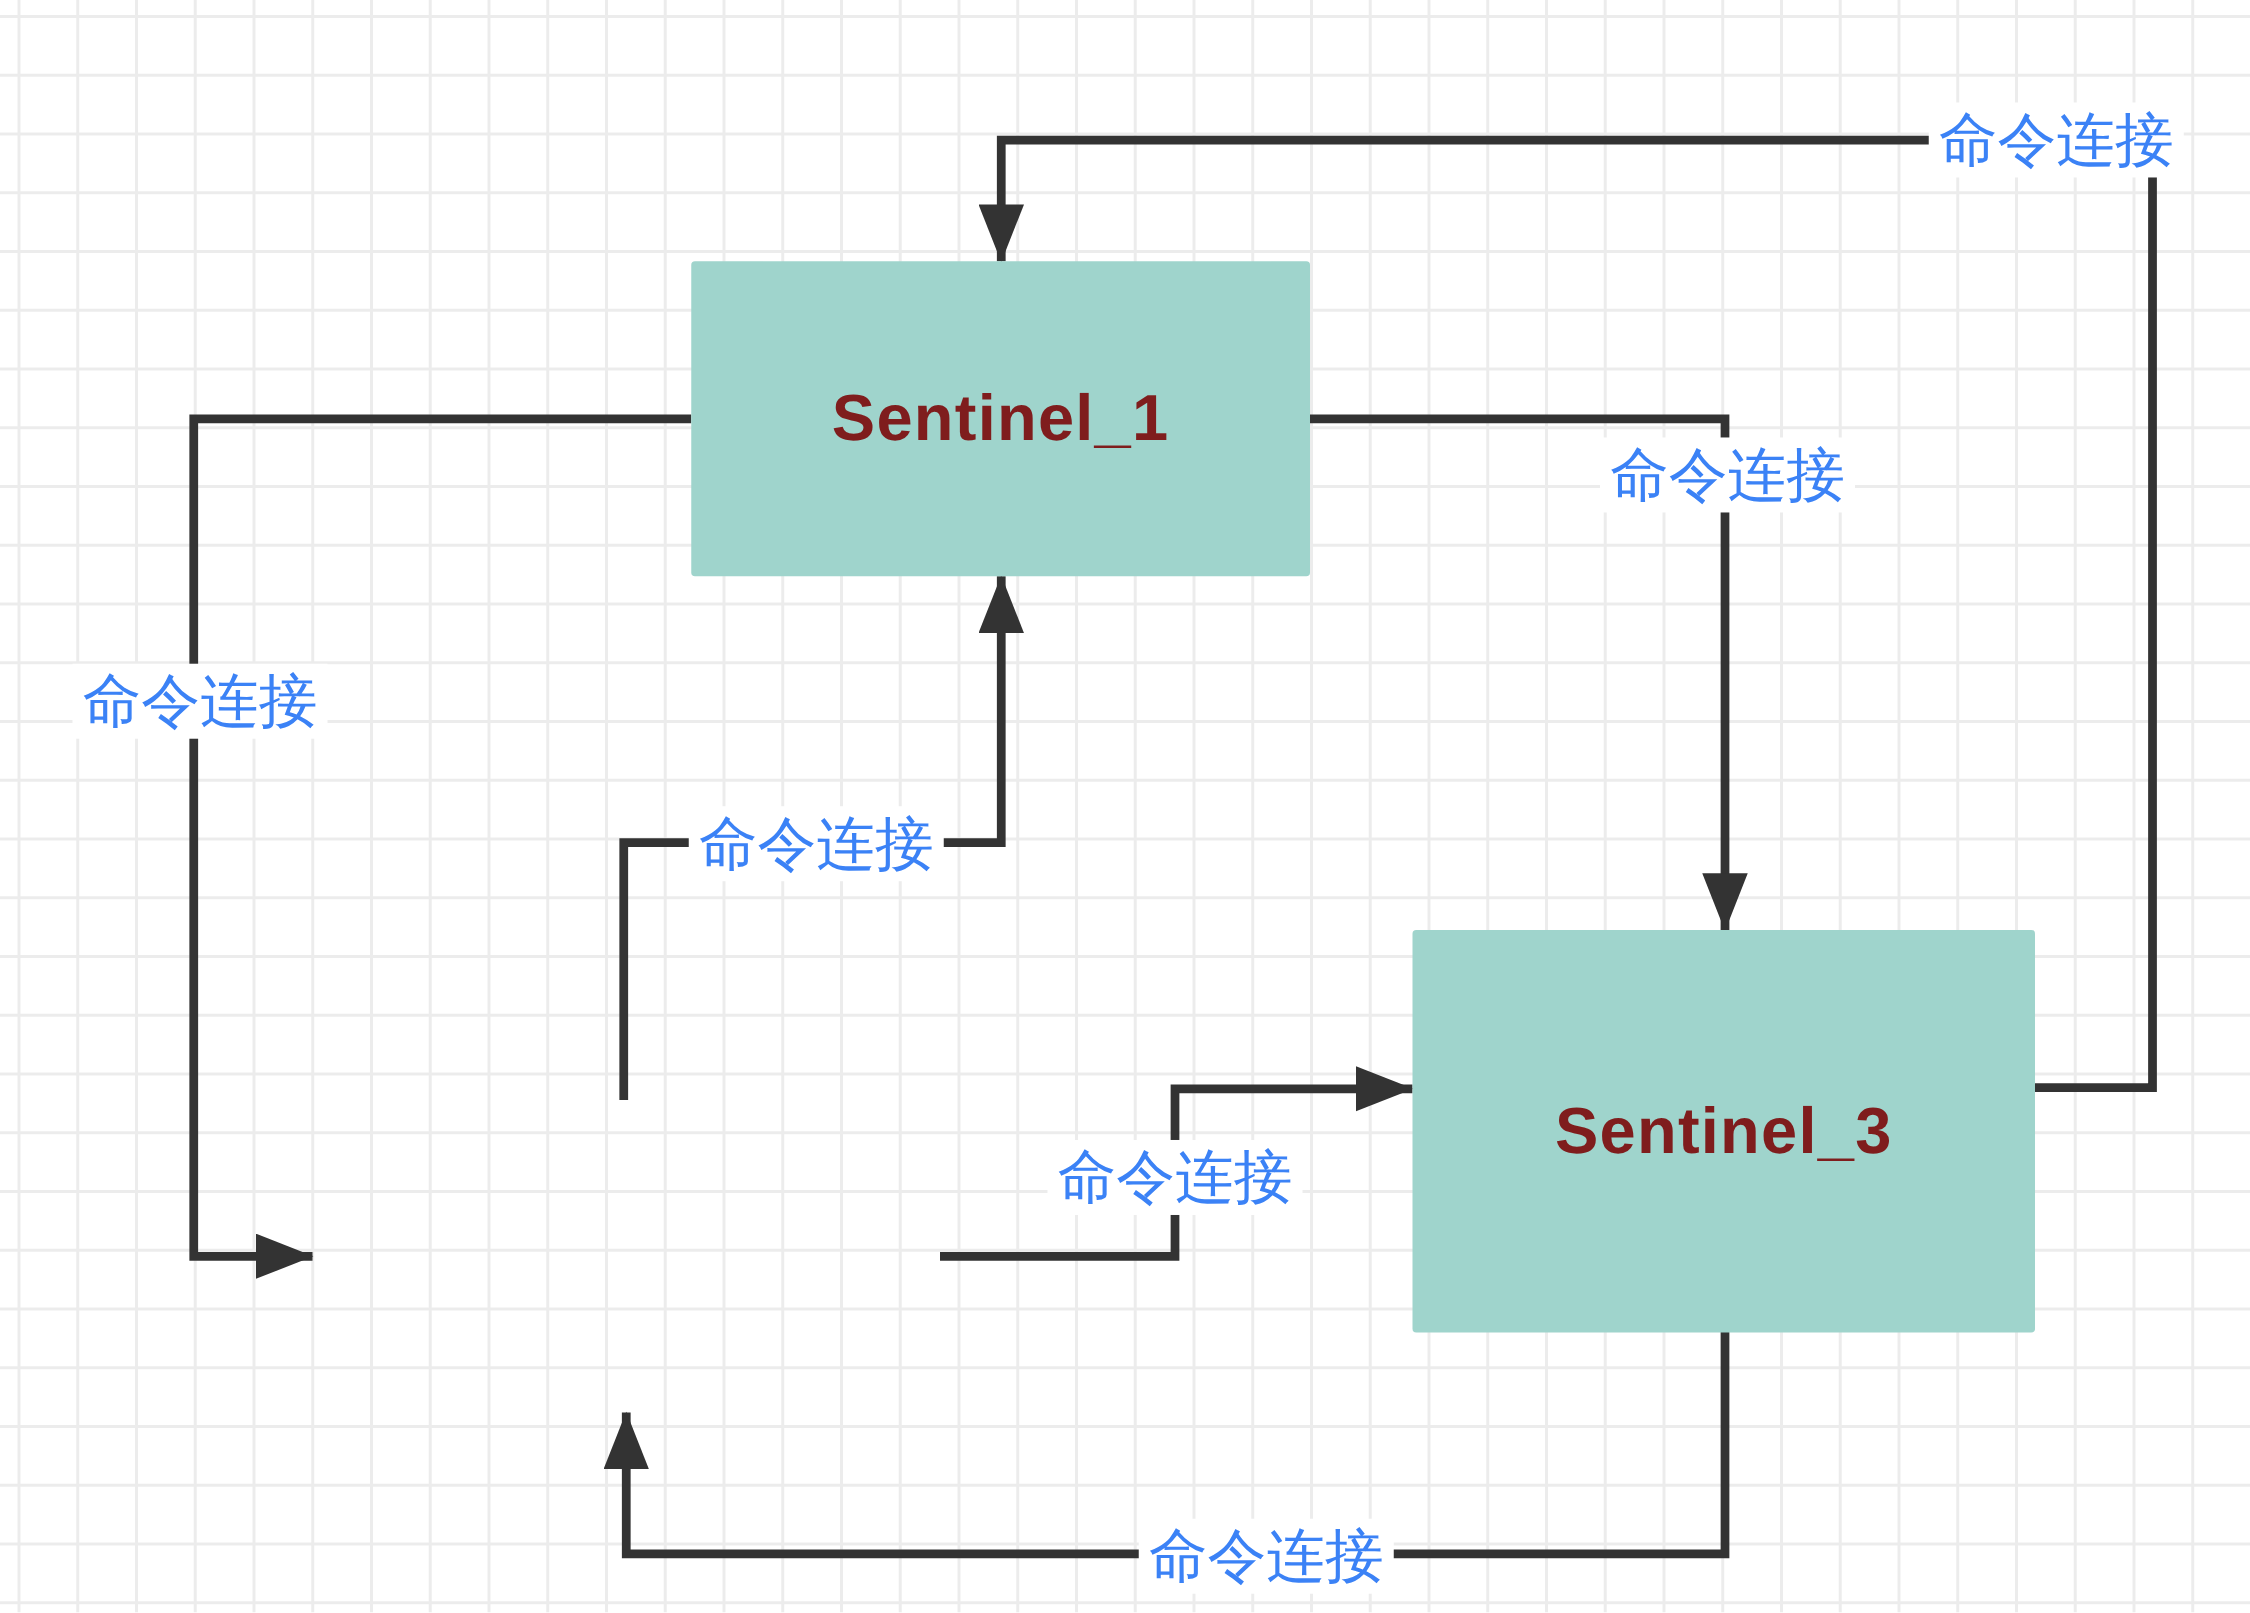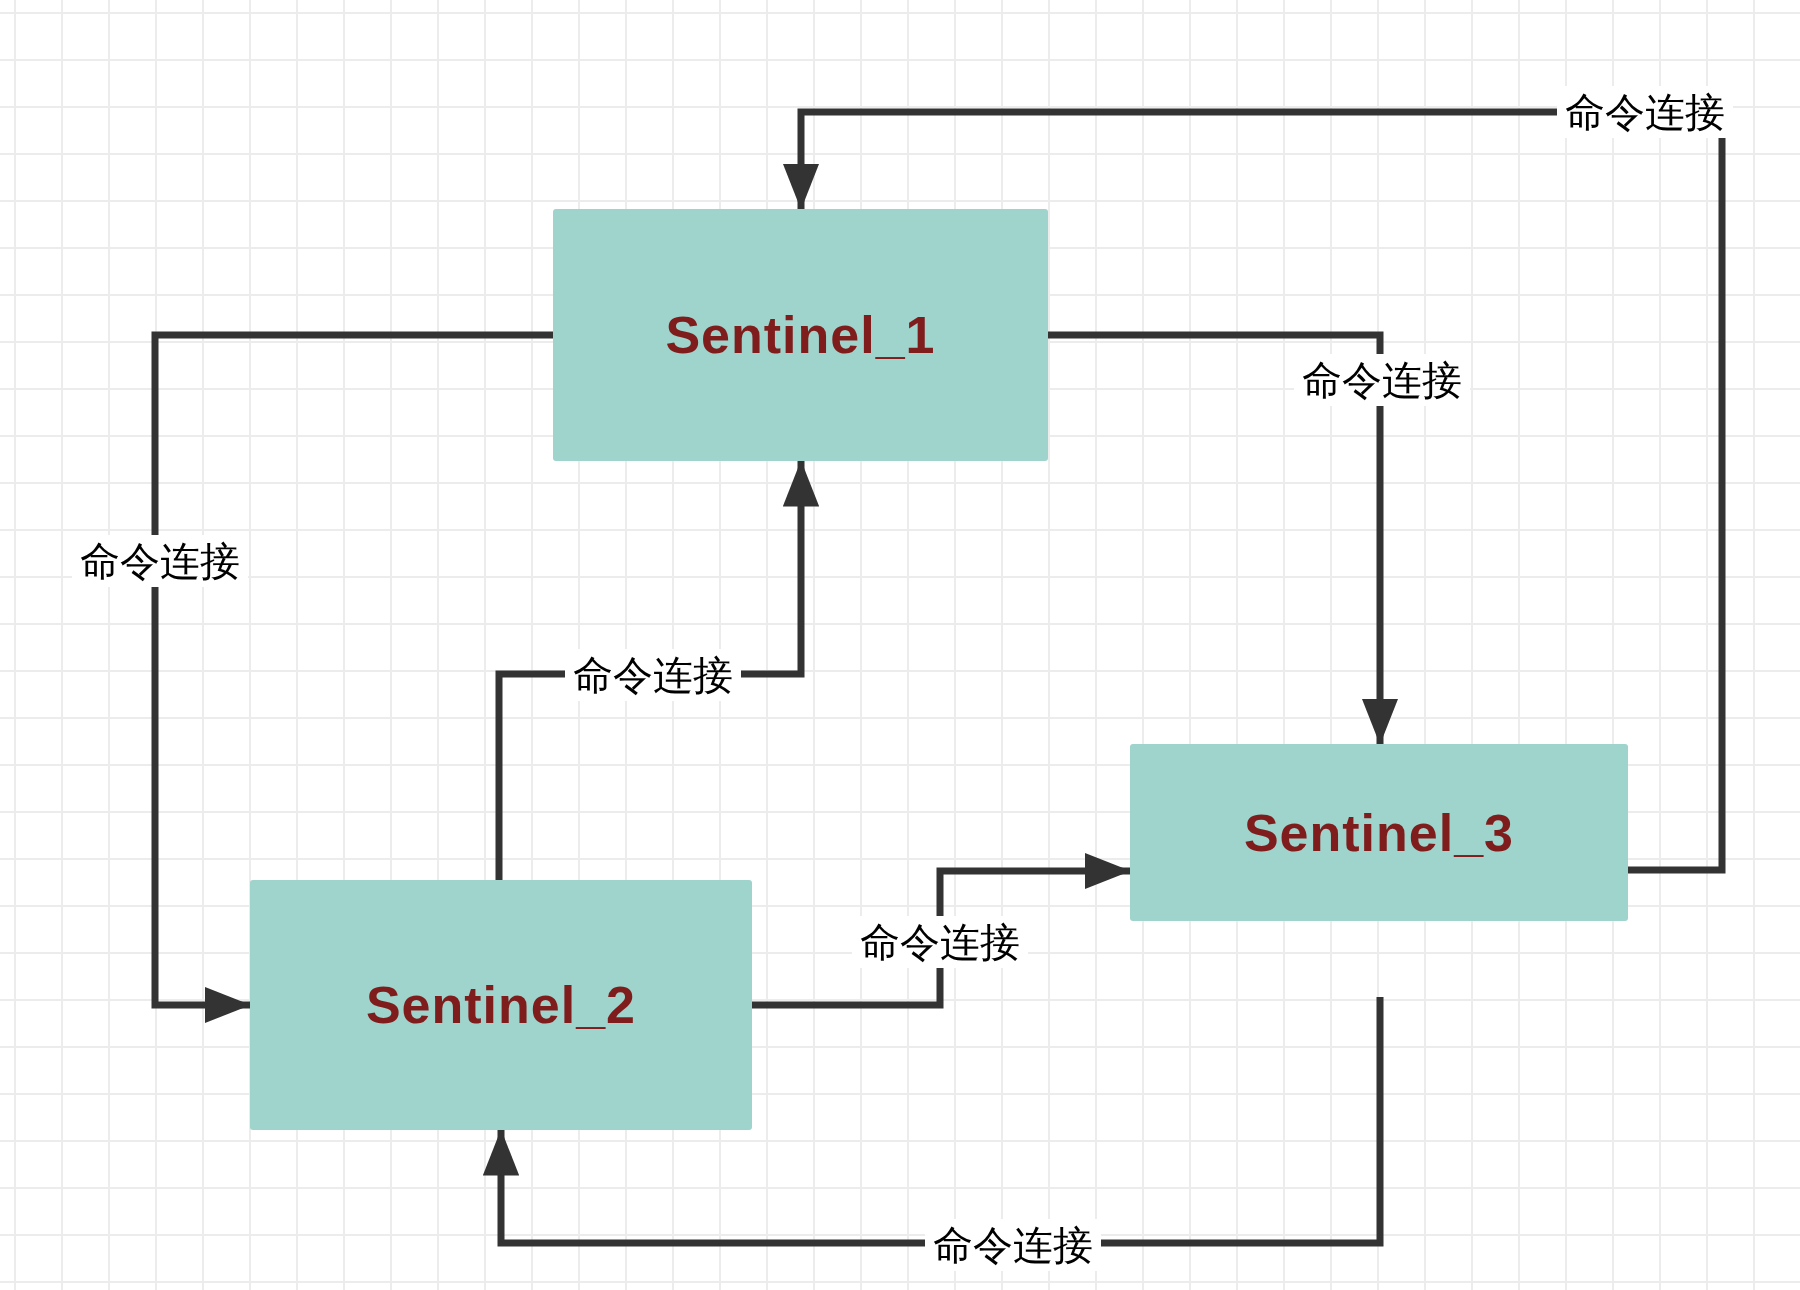--- a/index.html
+++ b/index.html
@@ -45,28 +45,28 @@
     background: #9fd4cc;
     color: #7f1d1d;
     font-size: 52px;
     font-weight: bold;
     letter-spacing: 1px;
     border-radius: 3px;
     box-sizing: border-box;
   }
   .node-s1 { left: 553px;  top: 209px; width: 495px; height: 252px; }
   .node-s2 { left: 250px;  top: 880px; width: 502px; height: 250px; }
-  .node-s3 { left: 1130px; top: 744px; width: 498px; height: 177px; }
+  .node-s3 { left: 1130px; top: 744px; width: 498px; height: 322px; }
 
   .edge-label {
     position: absolute;
     transform: translate(-50%, -50%);
     background: #ffffff;
-    color: #000000;
-    font-size: 40px;
+    color: #3b82f6;
+    font-size: 47px;
     line-height: 1.15;
     padding: 3px 8px;
     white-space: nowrap;
   }
   .epos-0 { left: 1645px; top: 112px;  }
   .epos-1 { left: 160px;  top: 561px;  }
   .epos-2 { left: 653px;  top: 675px;  }
   .epos-3 { left: 1382px; top: 380px;  }
   .epos-4 { left: 940px;  top: 942px;  }
   .epos-5 { left: 1013px; top: 1245px; }
@@ -93,23 +93,20 @@
 
     <path class="edge-path" d="M752,1005 L940,1005 L940,871 L1130,871" marker-end="url(#arrow)"></path>
 
     <path class="edge-path" d="M1380,997 L1380,1243 L501,1243 L501,1130" marker-end="url(#arrow)"></path>
   </svg>
 
   <div class="node node-s1">
     <span>Sentinel_1</span>
   </div>
 
-  <div class="node node-s2">
-    <span>Sentinel_2</span>
-  </div>
 
   <div class="node node-s3">
     <span>Sentinel_3</span>
   </div>
 
   <div class="edge-label epos-0">命令连接</div>
   <div class="edge-label epos-1">命令连接</div>
   <div class="edge-label epos-2">命令连接</div>
   <div class="edge-label epos-3">命令连接</div>
   <div class="edge-label epos-4">命令连接</div>

